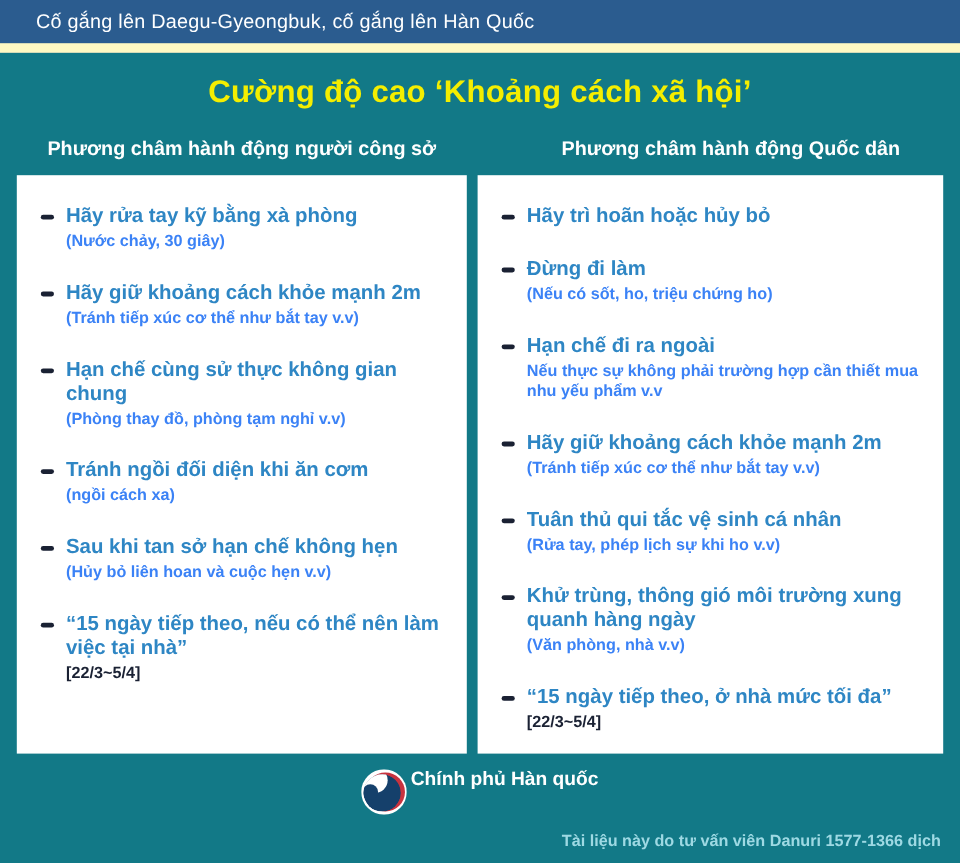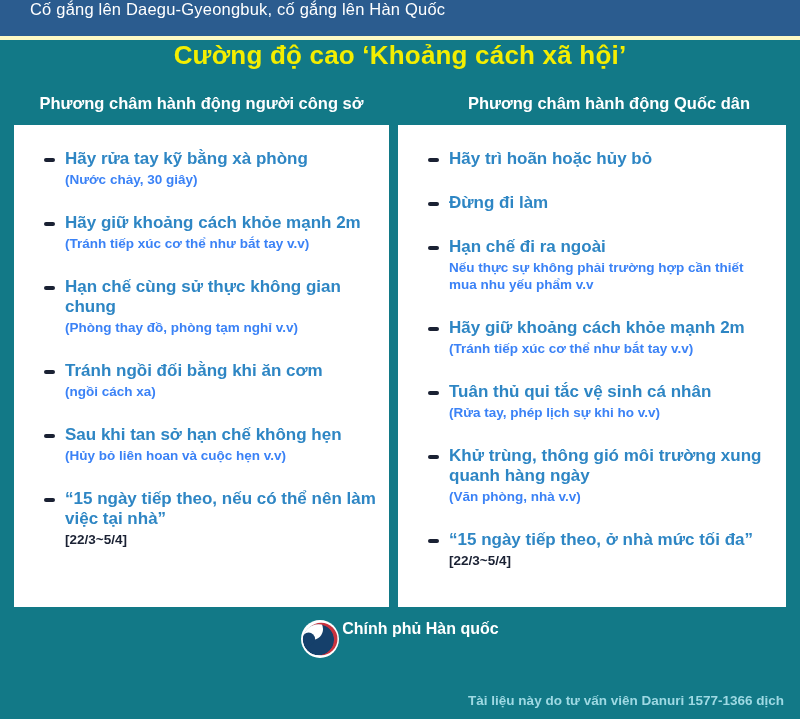--- a/index.html
+++ b/index.html
@@ -3,42 +3,42 @@
 <meta charset="utf-8">
 <style>
   html,body{margin:0;padding:0;}
   body{
     width:800px;height:719px;
     background:#127987;
     font-family:"Liberation Sans","DejaVu Sans",sans-serif;
     position:relative;overflow:hidden;
   }
   .top-bar{
-    height:36px;background:#2b5c8f;border-bottom:4px solid #fef9c3;
-    display:flex;padding-left:30px;
+    height:36px;background:#2b5c8f;border-bottom:8px solid #fef9c3;
+    display:flex;align-items:center;padding-left:30px;
     color:#ffffff;font-size:16.5px;font-weight:400;letter-spacing:.2px;
   }
   .main-title{
-    text-align:center;
+    margin-top:17px;text-align:center;
     color:#f4ee00;font-size:26px;font-weight:700;letter-spacing:.2px;
   }
   .headers-row{
     display:flex;gap:26px;padding:0 14px;margin-top:23px;
   }
   .col-header{
     flex:1;text-align:center;color:#ffffff;font-weight:700;font-size:16.5px;
   }
   .col-header.left{flex:0 0 375px;}
   .col-header.right{flex:0 0 388px;}
   .panels-row{
     display:flex;gap:9px;padding:0 14px;margin-top:12px;
   }
   .panel{
     background:#ffffff;height:482px;box-sizing:border-box;
-    padding:24px 12px 0 30px;overflow:hidden;
+    padding:24px 12px 0 20px;overflow:hidden;
   }
   .panel.left{flex:0 0 375px;}
   .panel.right{flex:0 0 388px;}
   .item{display:flex;margin-bottom:24px;}
   .bullet{
     flex:none;width:11px;height:4px;border-radius:2px;
     background:#1a2133;margin-top:9px;margin-right:10px;
   }
   .item-title{
     color:#2e86c4;font-weight:700;font-size:17px;line-height:1.18;
@@ -94,21 +94,21 @@
     <div class="item">
       <span class="bullet"></span>
       <div>
         <div class="item-title">Hạn chế cùng sử thực không gian chung</div>
         <div class="item-sub">(Phòng thay đồ, phòng tạm nghỉ v.v)</div>
       </div>
     </div>
     <div class="item">
       <span class="bullet"></span>
       <div>
-        <div class="item-title">Tránh ngồi đối bằng khi ăn cơm</div>
+        <div class="item-title">Tránh ngồi đối diện khi ăn cơm</div>
         <div class="item-sub">(ngồi cách xa)</div>
       </div>
     </div>
     <div class="item">
       <span class="bullet"></span>
       <div>
         <div class="item-title">Sau khi tan sở hạn chế không hẹn</div>
         <div class="item-sub">(Hủy bỏ liên hoan và cuộc hẹn v.v)</div>
       </div>
     </div>
@@ -126,20 +126,21 @@
     <div class="item">
       <span class="bullet"></span>
       <div>
         <div class="item-title">Hãy trì hoãn hoặc hủy bỏ</div>
       </div>
     </div>
     <div class="item">
       <span class="bullet"></span>
       <div>
         <div class="item-title">Đừng đi làm</div>
+        <div class="item-sub">(Nếu có sốt, ho, triệu chứng ho)</div>
       </div>
     </div>
     <div class="item">
       <span class="bullet"></span>
       <div>
         <div class="item-title">Hạn chế đi ra ngoài</div>
         <div class="item-sub">Nếu thực sự không phải trường hợp cần thiết mua nhu yếu phẩm v.v</div>
       </div>
     </div>
     <div class="item">

